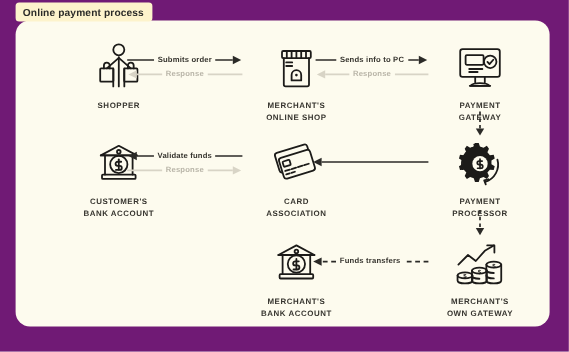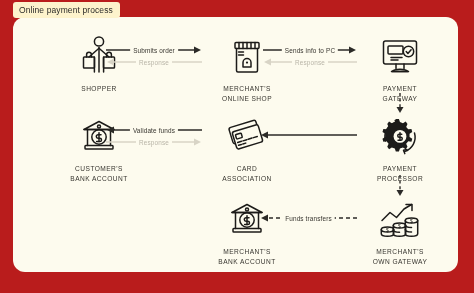--- a/index.html
+++ b/index.html
@@ -10,21 +10,22 @@
   body {
     width: 474px;
     height: 293px;
     font-family: "Liberation Sans", sans-serif;
     overflow: hidden;
   }
   #root {
     position: relative;
     width: 474px;
     height: 293px;
-    background: #b91c1c;
+    background: #701a75;
+    font-weight: bold;
   }
   
   .title-badge {
     position: absolute;
     left: 13px;
     top: 2px;
     background: #fdf3cc;
     color: #2b2b28;
     font-size: 8.5px;
     letter-spacing: 0.1px;

